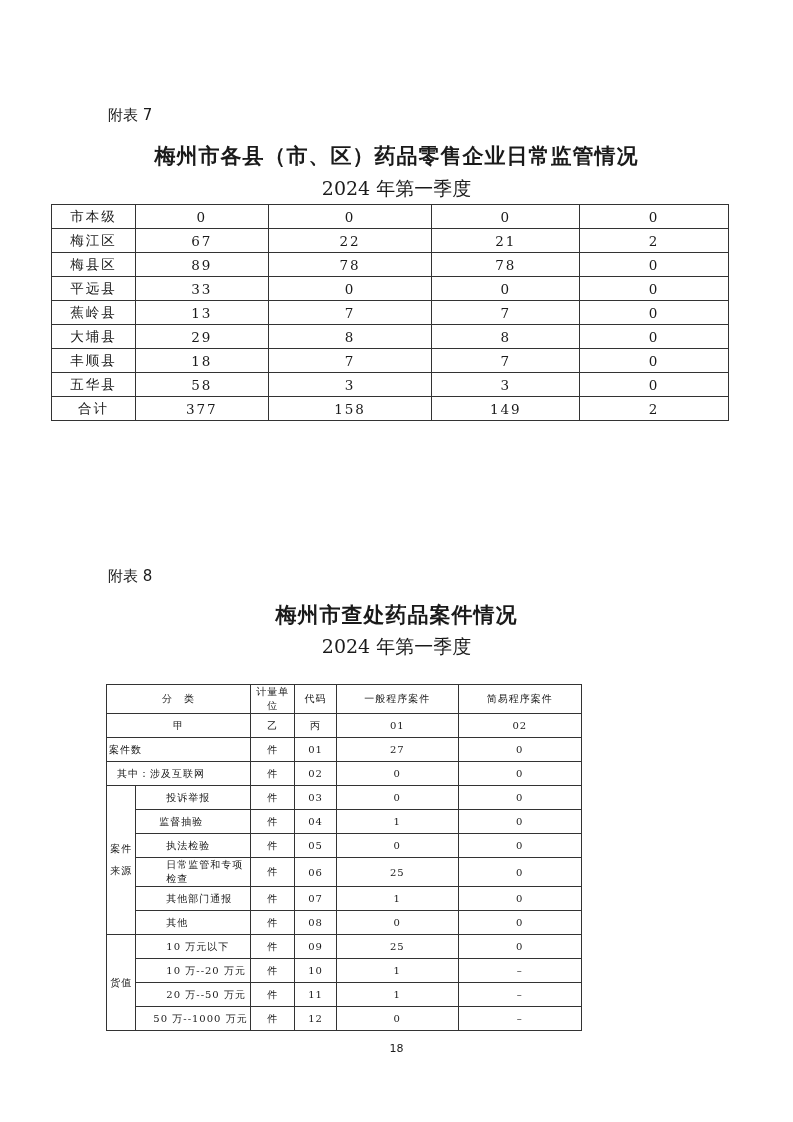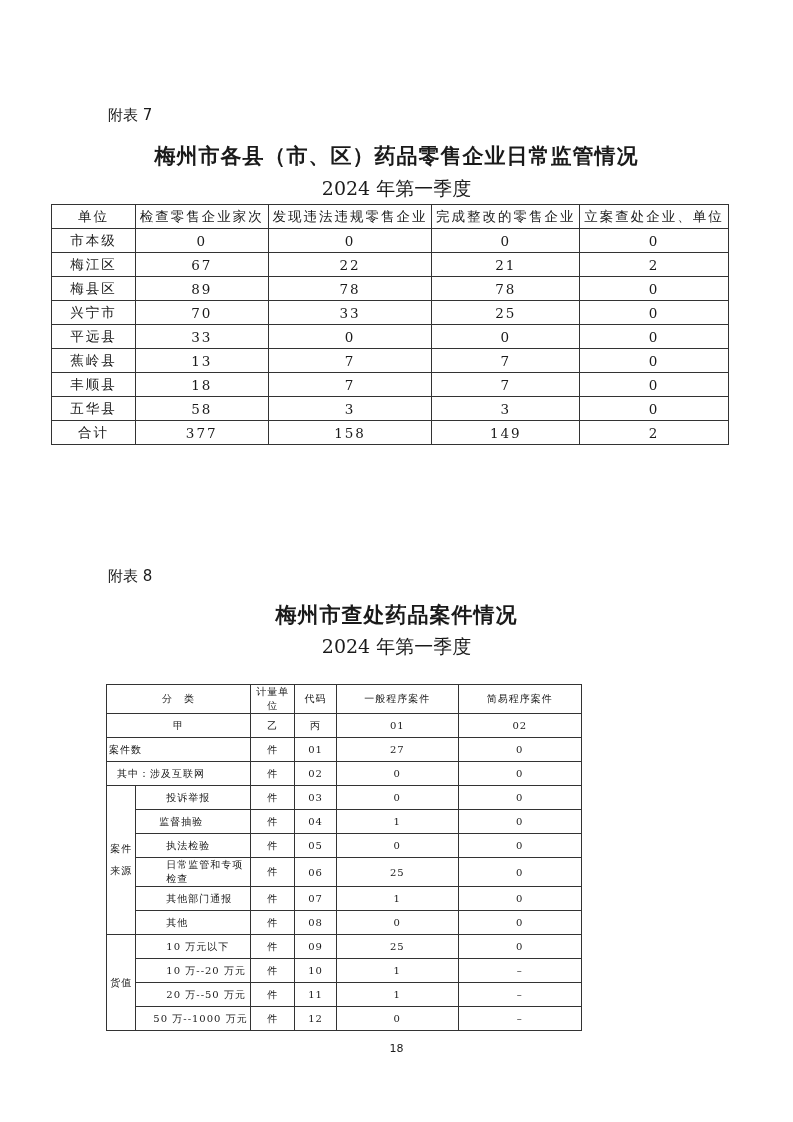--- a/index.html
+++ b/index.html
@@ -27,27 +27,20 @@
 <table id="t7">
   <colgroup>
     <col style="width:84px">
       <col style="width:133px">
       <col style="width:164px">
       <col style="width:148px">
       <col style="width:149px">
   </colgroup>
   <tbody>
     <tr>
-      <td>单位</td>
-      <td>检查零售企业家次</td>
-      <td>发现违法违规零售企业</td>
-      <td>完成整改的零售企业</td>
-      <td>立案查处企业、单位</td>
-    </tr>
-    <tr>
         <td>市本级</td>
         <td>0</td>
         <td>0</td>
         <td>0</td>
         <td>0</td>
       </tr>
     <tr>
         <td>梅江区</td>
         <td>67</td>
         <td>22</td>
@@ -55,38 +48,38 @@
         <td>2</td>
       </tr>
     <tr>
         <td>梅县区</td>
         <td>89</td>
         <td>78</td>
         <td>78</td>
         <td>0</td>
       </tr>
     <tr>
-        <td>兴宁市</td>
-        <td>70</td>
-        <td>33</td>
-        <td>25</td>
-        <td>0</td>
-      </tr>
-    <tr>
         <td>平远县</td>
         <td>33</td>
         <td>0</td>
         <td>0</td>
         <td>0</td>
       </tr>
     <tr>
         <td>蕉岭县</td>
         <td>13</td>
         <td>7</td>
         <td>7</td>
+        <td>0</td>
+      </tr>
+    <tr>
+        <td>大埔县</td>
+        <td>29</td>
+        <td>8</td>
+        <td>8</td>
         <td>0</td>
       </tr>
     <tr>
         <td>丰顺县</td>
         <td>18</td>
         <td>7</td>
         <td>7</td>
         <td>0</td>
       </tr>
     <tr>

